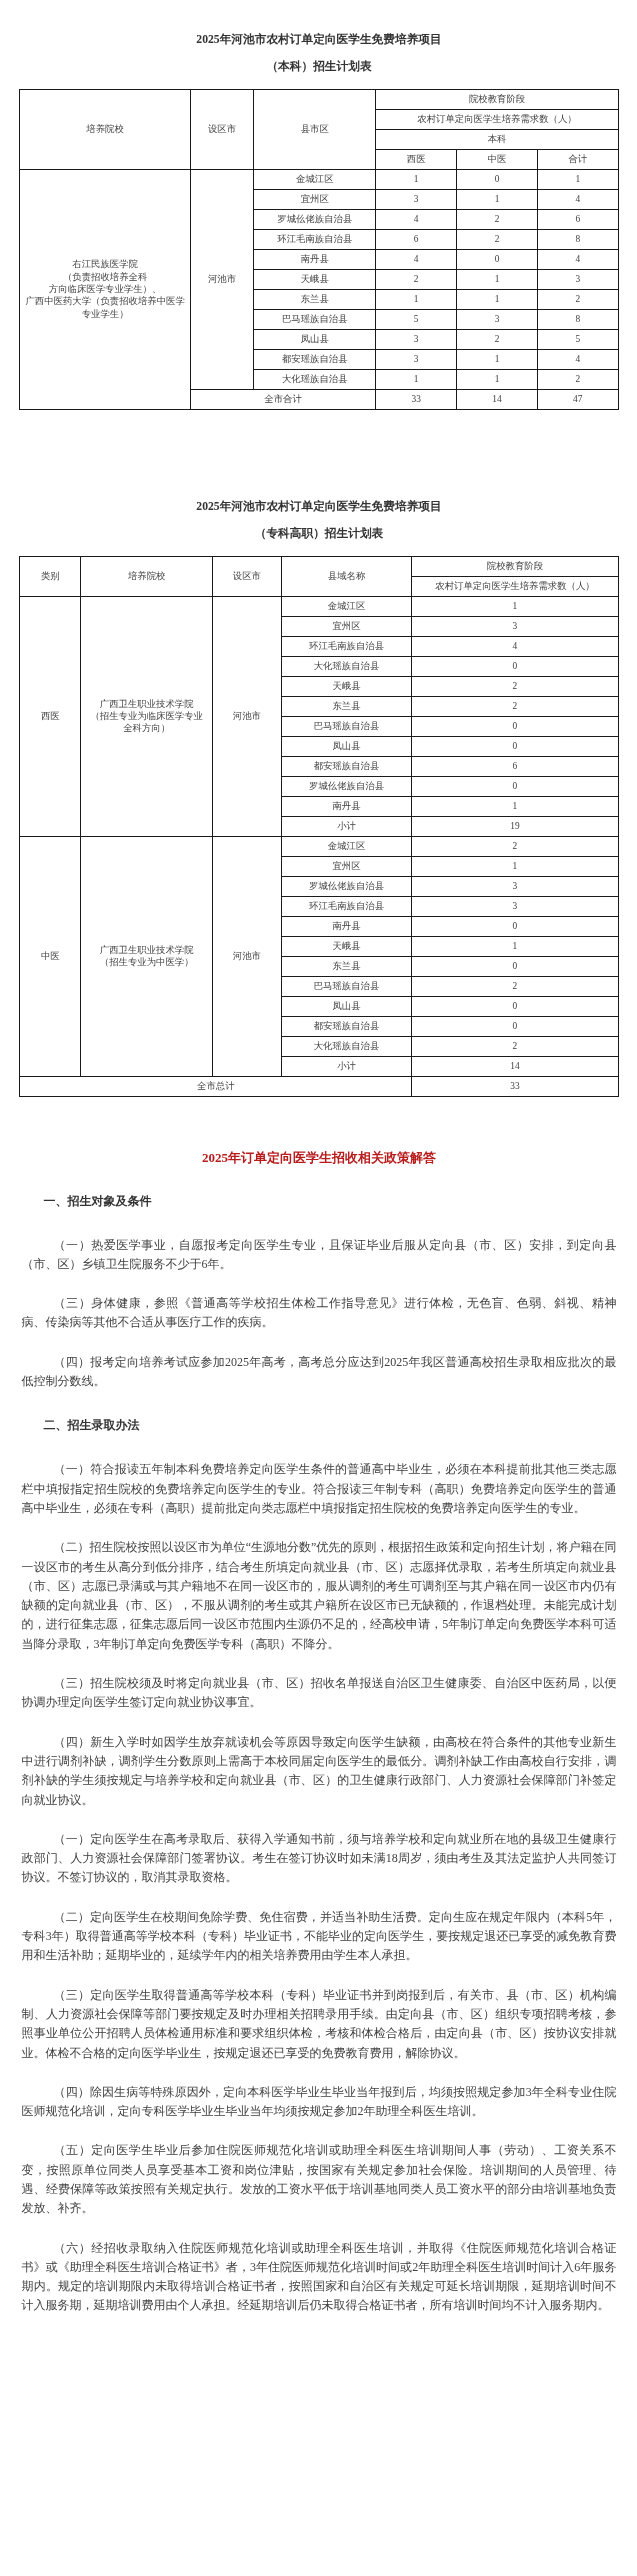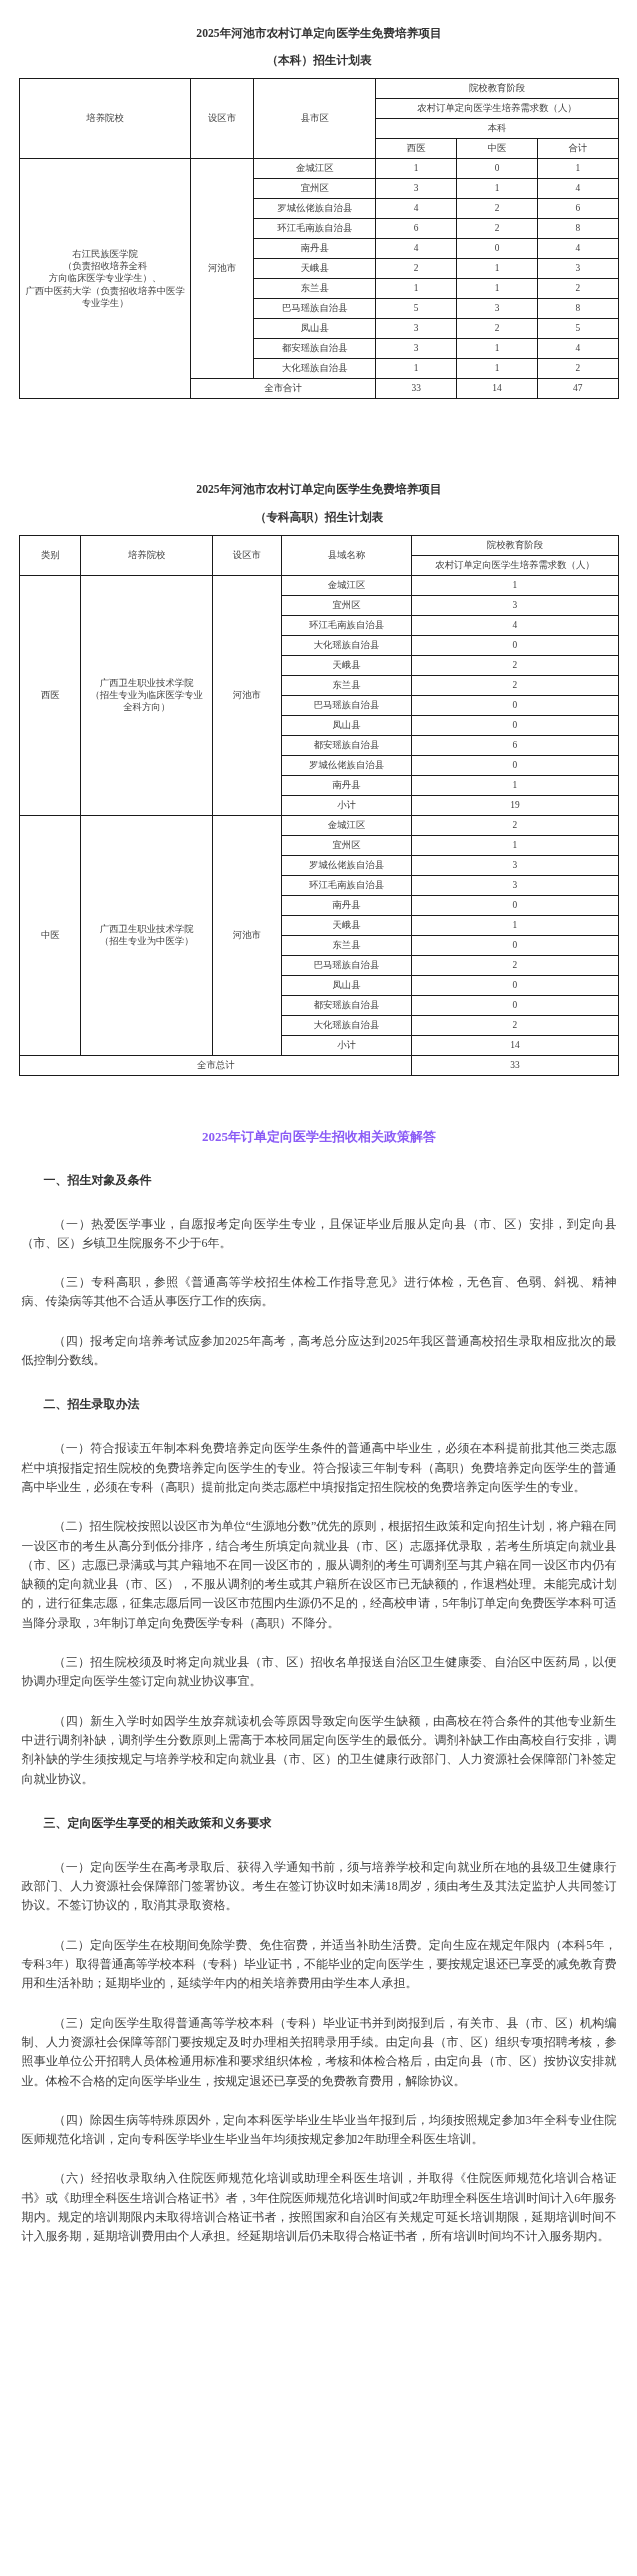--- a/index.html
+++ b/index.html
@@ -13,21 +13,21 @@
     width: 638px;
     min-height: 2576px;
     padding: 17.6px 19.3px 41px 19.3px;
   }
   .tbl-title {
     text-align: center;
     font-weight: bold;
     color: #333333;
     font-size: 11.7px;
     line-height: 27.5px;
-    margin: 2px;
+    margin: 8px;
   }
   .tbl-title .t-line { display: block; }
   table.plan {
     width: 100%;
     border-collapse: collapse;
     table-layout: fixed;
     margin-top: 3.5px;
   }
   table.plan th, table.plan td {
     border: 0.6px solid #1a1a1a;
@@ -43,21 +43,21 @@
     overflow: hidden;
   }
   .multiline { white-space: pre-line; line-height: 20.5px; }
   .bold-label { font-weight: bold; }
   .spacer-1 { height: 75px; }
   .policy { padding: 0 2.3px; }
   .policy-title {
     text-align: center;
     font-weight: bold;
     font-size: 13px;
-    color: #8b5cf6;
+    color: #b91c1c;
     margin: 52px 0 6px 0;
   }
   .policy h2 {
     font-size: 12px;
     font-weight: bold;
     color: #333333;
     margin: 26px 0 26px 22px;
   }
   .policy p {
     font-size: 12px;
@@ -328,31 +328,31 @@
         <td>33</td>
       </tr>
     </tbody>
   </table>
 
   <div class="policy">
     <div class="policy-title">2025年订单定向医学生招收相关政策解答</div>
 
     <h2>一、招生对象及条件</h2>
     <p>（一）热爱医学事业，自愿报考定向医学生专业，且保证毕业后服从定向县（市、区）安排，到定向县（市、区）乡镇卫生院服务不少于6年。</p>
-    <p>（三）专科高职，参照《普通高等学校招生体检工作指导意见》进行体检，无色盲、色弱、斜视、精神病、传染病等其他不合适从事医疗工作的疾病。</p>
+    <p>（三）身体健康，参照《普通高等学校招生体检工作指导意见》进行体检，无色盲、色弱、斜视、精神病、传染病等其他不合适从事医疗工作的疾病。</p>
     <p>（四）报考定向培养考试应参加2025年高考，高考总分应达到2025年我区普通高校招生录取相应批次的最低控制分数线。</p>
 
     <h2>二、招生录取办法</h2>
     <p>（一）符合报读五年制本科免费培养定向医学生条件的普通高中毕业生，必须在本科提前批其他三类志愿栏中填报指定招生院校的免费培养定向医学生的专业。符合报读三年制专科（高职）免费培养定向医学生的普通高中毕业生，必须在专科（高职）提前批定向类志愿栏中填报指定招生院校的免费培养定向医学生的专业。</p>
     <p>（二）招生院校按照以设区市为单位“生源地分数”优先的原则，根据招生政策和定向招生计划，将户籍在同一设区市的考生从高分到低分排序，结合考生所填定向就业县（市、区）志愿择优录取，若考生所填定向就业县（市、区）志愿已录满或与其户籍地不在同一设区市的，服从调剂的考生可调剂至与其户籍在同一设区市内仍有缺额的定向就业县（市、区），不服从调剂的考生或其户籍所在设区市已无缺额的，作退档处理。未能完成计划的，进行征集志愿，征集志愿后同一设区市范围内生源仍不足的，经高校申请，5年制订单定向免费医学本科可适当降分录取，3年制订单定向免费医学专科（高职）不降分。</p>
     <p>（三）招生院校须及时将定向就业县（市、区）招收名单报送自治区卫生健康委、自治区中医药局，以便协调办理定向医学生签订定向就业协议事宜。</p>
     <p>（四）新生入学时如因学生放弃就读机会等原因导致定向医学生缺额，由高校在符合条件的其他专业新生中进行调剂补缺，调剂学生分数原则上需高于本校同届定向医学生的最低分。调剂补缺工作由高校自行安排，调剂补缺的学生须按规定与培养学校和定向就业县（市、区）的卫生健康行政部门、人力资源社会保障部门补签定向就业协议。</p>
 
-    <h2>三、定向医学生享受的相关政策和义务要求</h2>
     <p>（一）定向医学生在高考录取后、获得入学通知书前，须与培养学校和定向就业所在地的县级卫生健康行政部门、人力资源社会保障部门签署协议。考生在签订协议时如未满18周岁，须由考生及其法定监护人共同签订协议。不签订协议的，取消其录取资格。</p>
     <p>（二）定向医学生在校期间免除学费、免住宿费，并适当补助生活费。定向生应在规定年限内（本科5年，专科3年）取得普通高等学校本科（专科）毕业证书，不能毕业的定向医学生，要按规定退还已享受的减免教育费用和生活补助；延期毕业的，延续学年内的相关培养费用由学生本人承担。</p>
     <p>（三）定向医学生取得普通高等学校本科（专科）毕业证书并到岗报到后，有关市、县（市、区）机构编制、人力资源社会保障等部门要按规定及时办理相关招聘录用手续。由定向县（市、区）组织专项招聘考核，参照事业单位公开招聘人员体检通用标准和要求组织体检，考核和体检合格后，由定向县（市、区）按协议安排就业。体检不合格的定向医学毕业生，按规定退还已享受的免费教育费用，解除协议。</p>
     <p>（四）除因生病等特殊原因外，定向本科医学毕业生毕业当年报到后，均须按照规定参加3年全科专业住院医师规范化培训，定向专科医学毕业生毕业当年均须按规定参加2年助理全科医生培训。</p>
+    <p>（五）定向医学生毕业后参加住院医师规范化培训或助理全科医生培训期间人事（劳动）、工资关系不变，按照原单位同类人员享受基本工资和岗位津贴，按国家有关规定参加社会保险。培训期间的人员管理、待遇、经费保障等政策按照有关规定执行。发放的工资水平低于培训基地同类人员工资水平的部分由培训基地负责发放、补齐。</p>
     <p>（六）经招收录取纳入住院医师规范化培训或助理全科医生培训，并取得《住院医师规范化培训合格证书》或《助理全科医生培训合格证书》者，3年住院医师规范化培训时间或2年助理全科医生培训时间计入6年服务期内。规定的培训期限内未取得培训合格证书者，按照国家和自治区有关规定可延长培训期限，延期培训时间不计入服务期，延期培训费用由个人承担。经延期培训后仍未取得合格证书者，所有培训时间均不计入服务期内。</p>
   </div>
 
 </div>
 
 
 </body></html>

